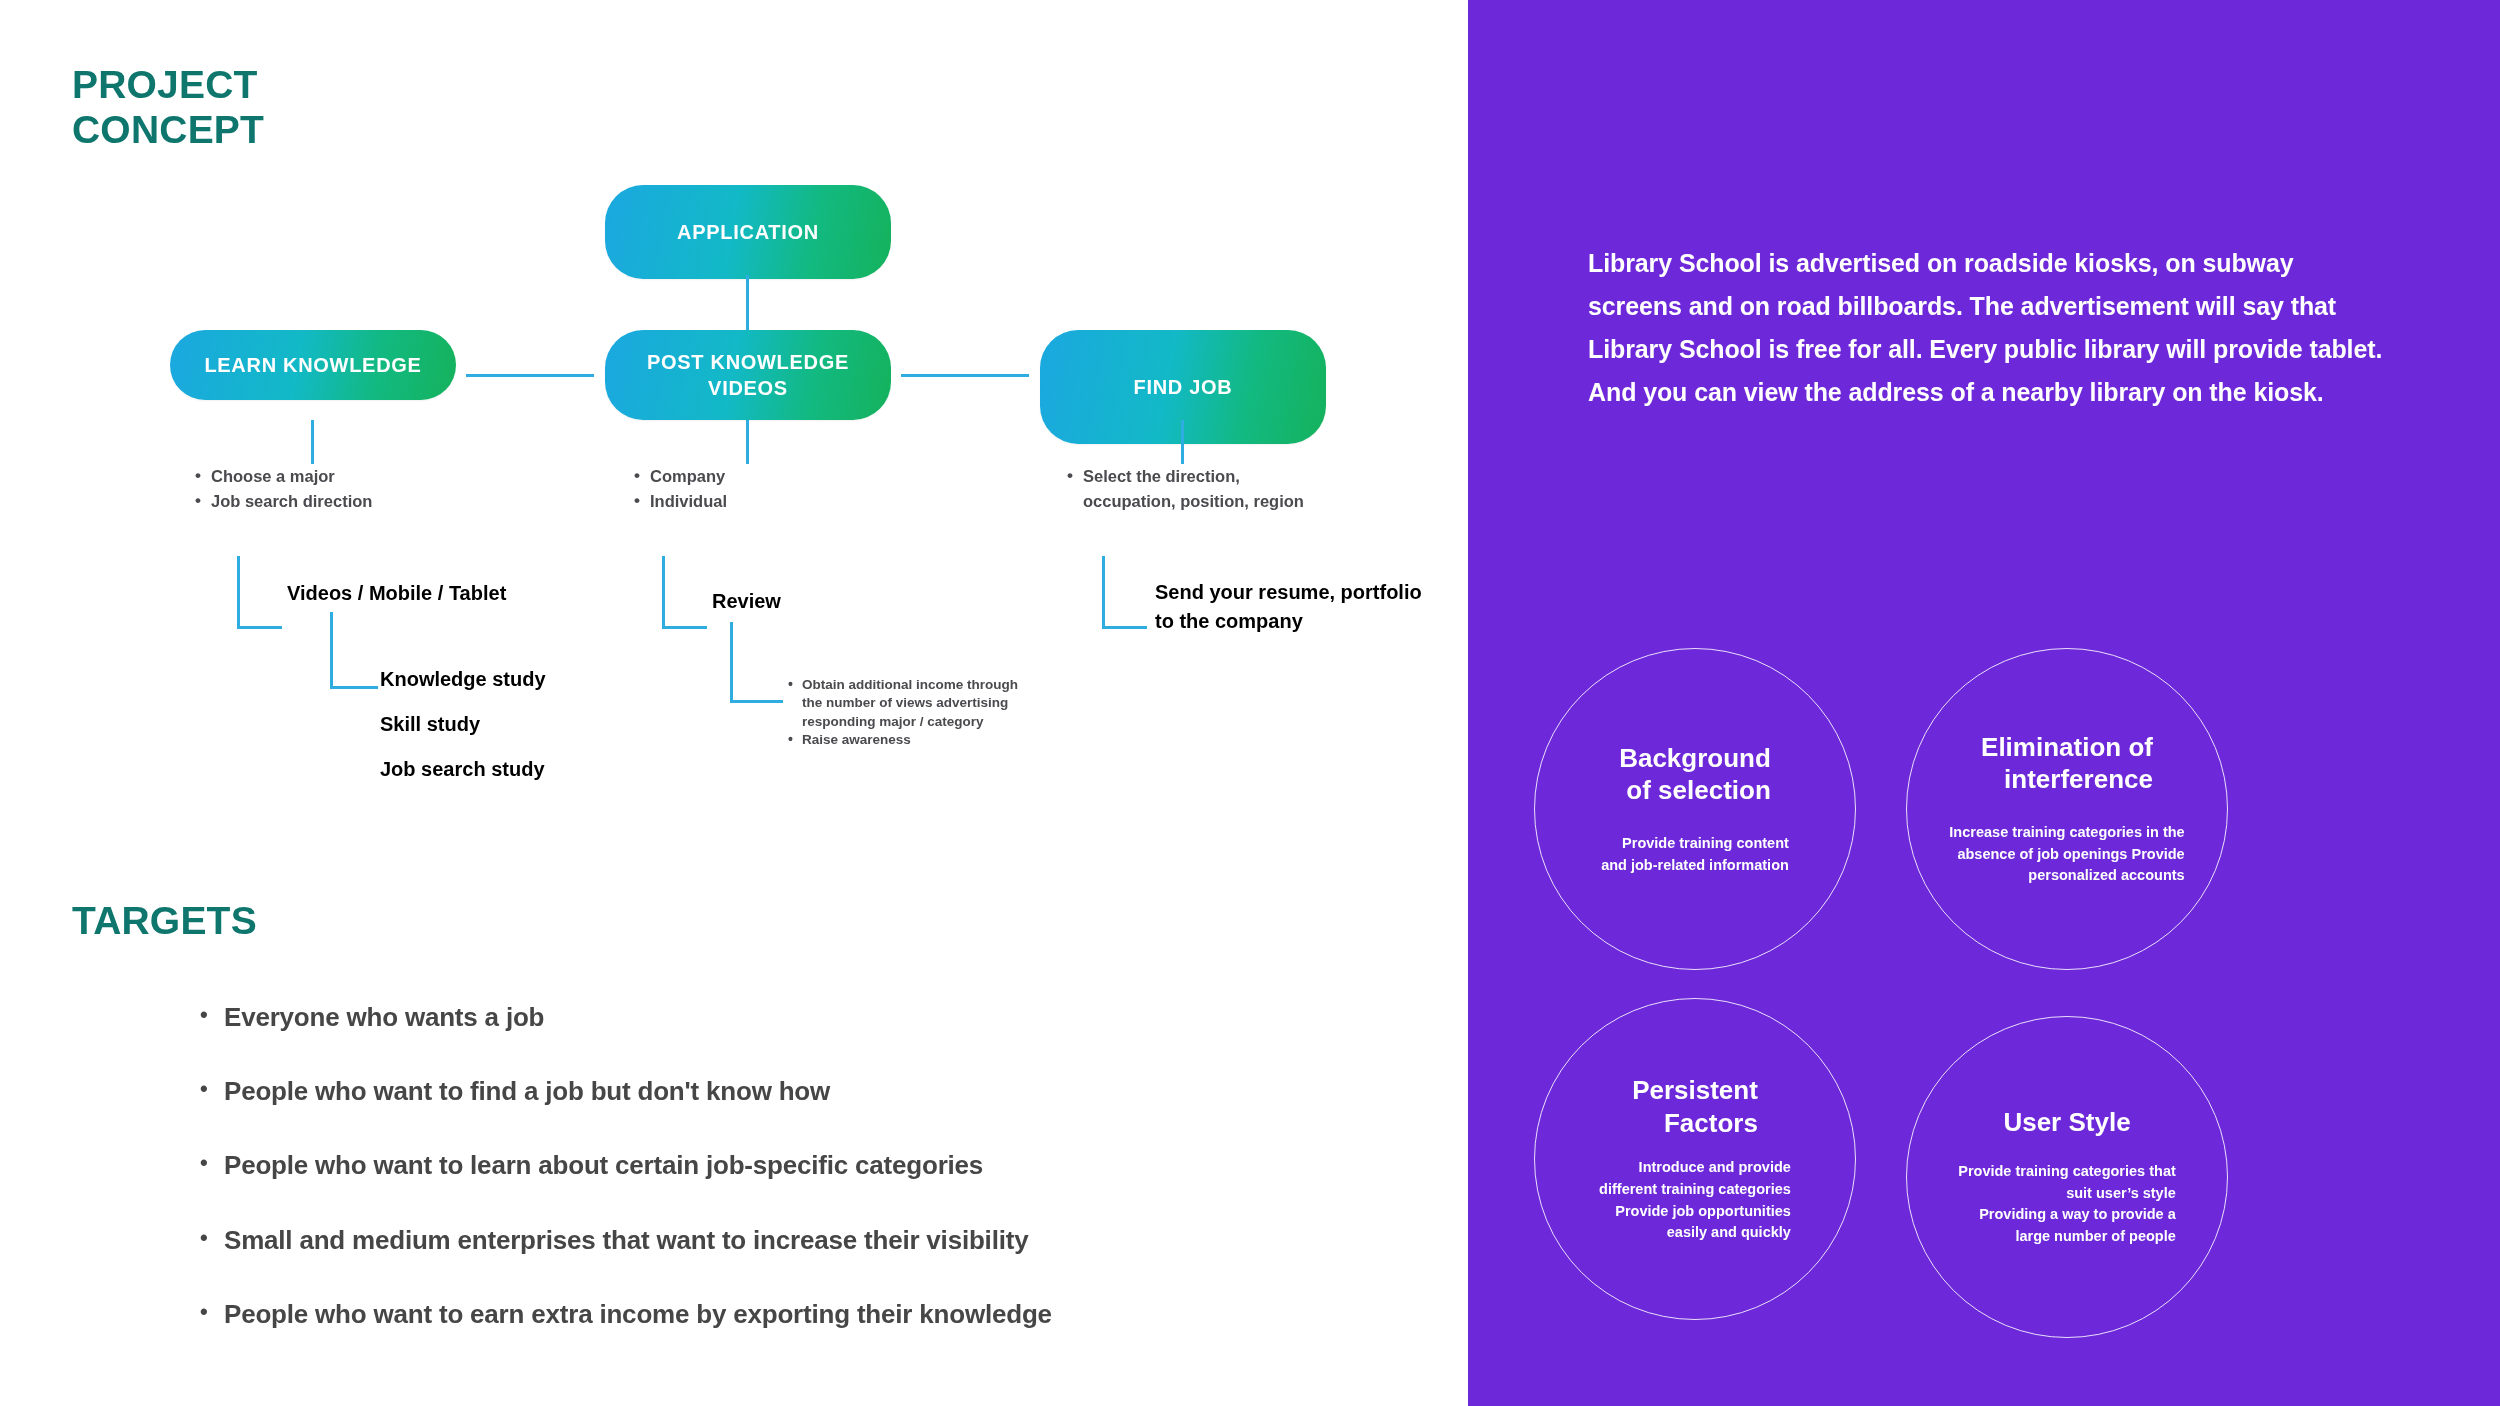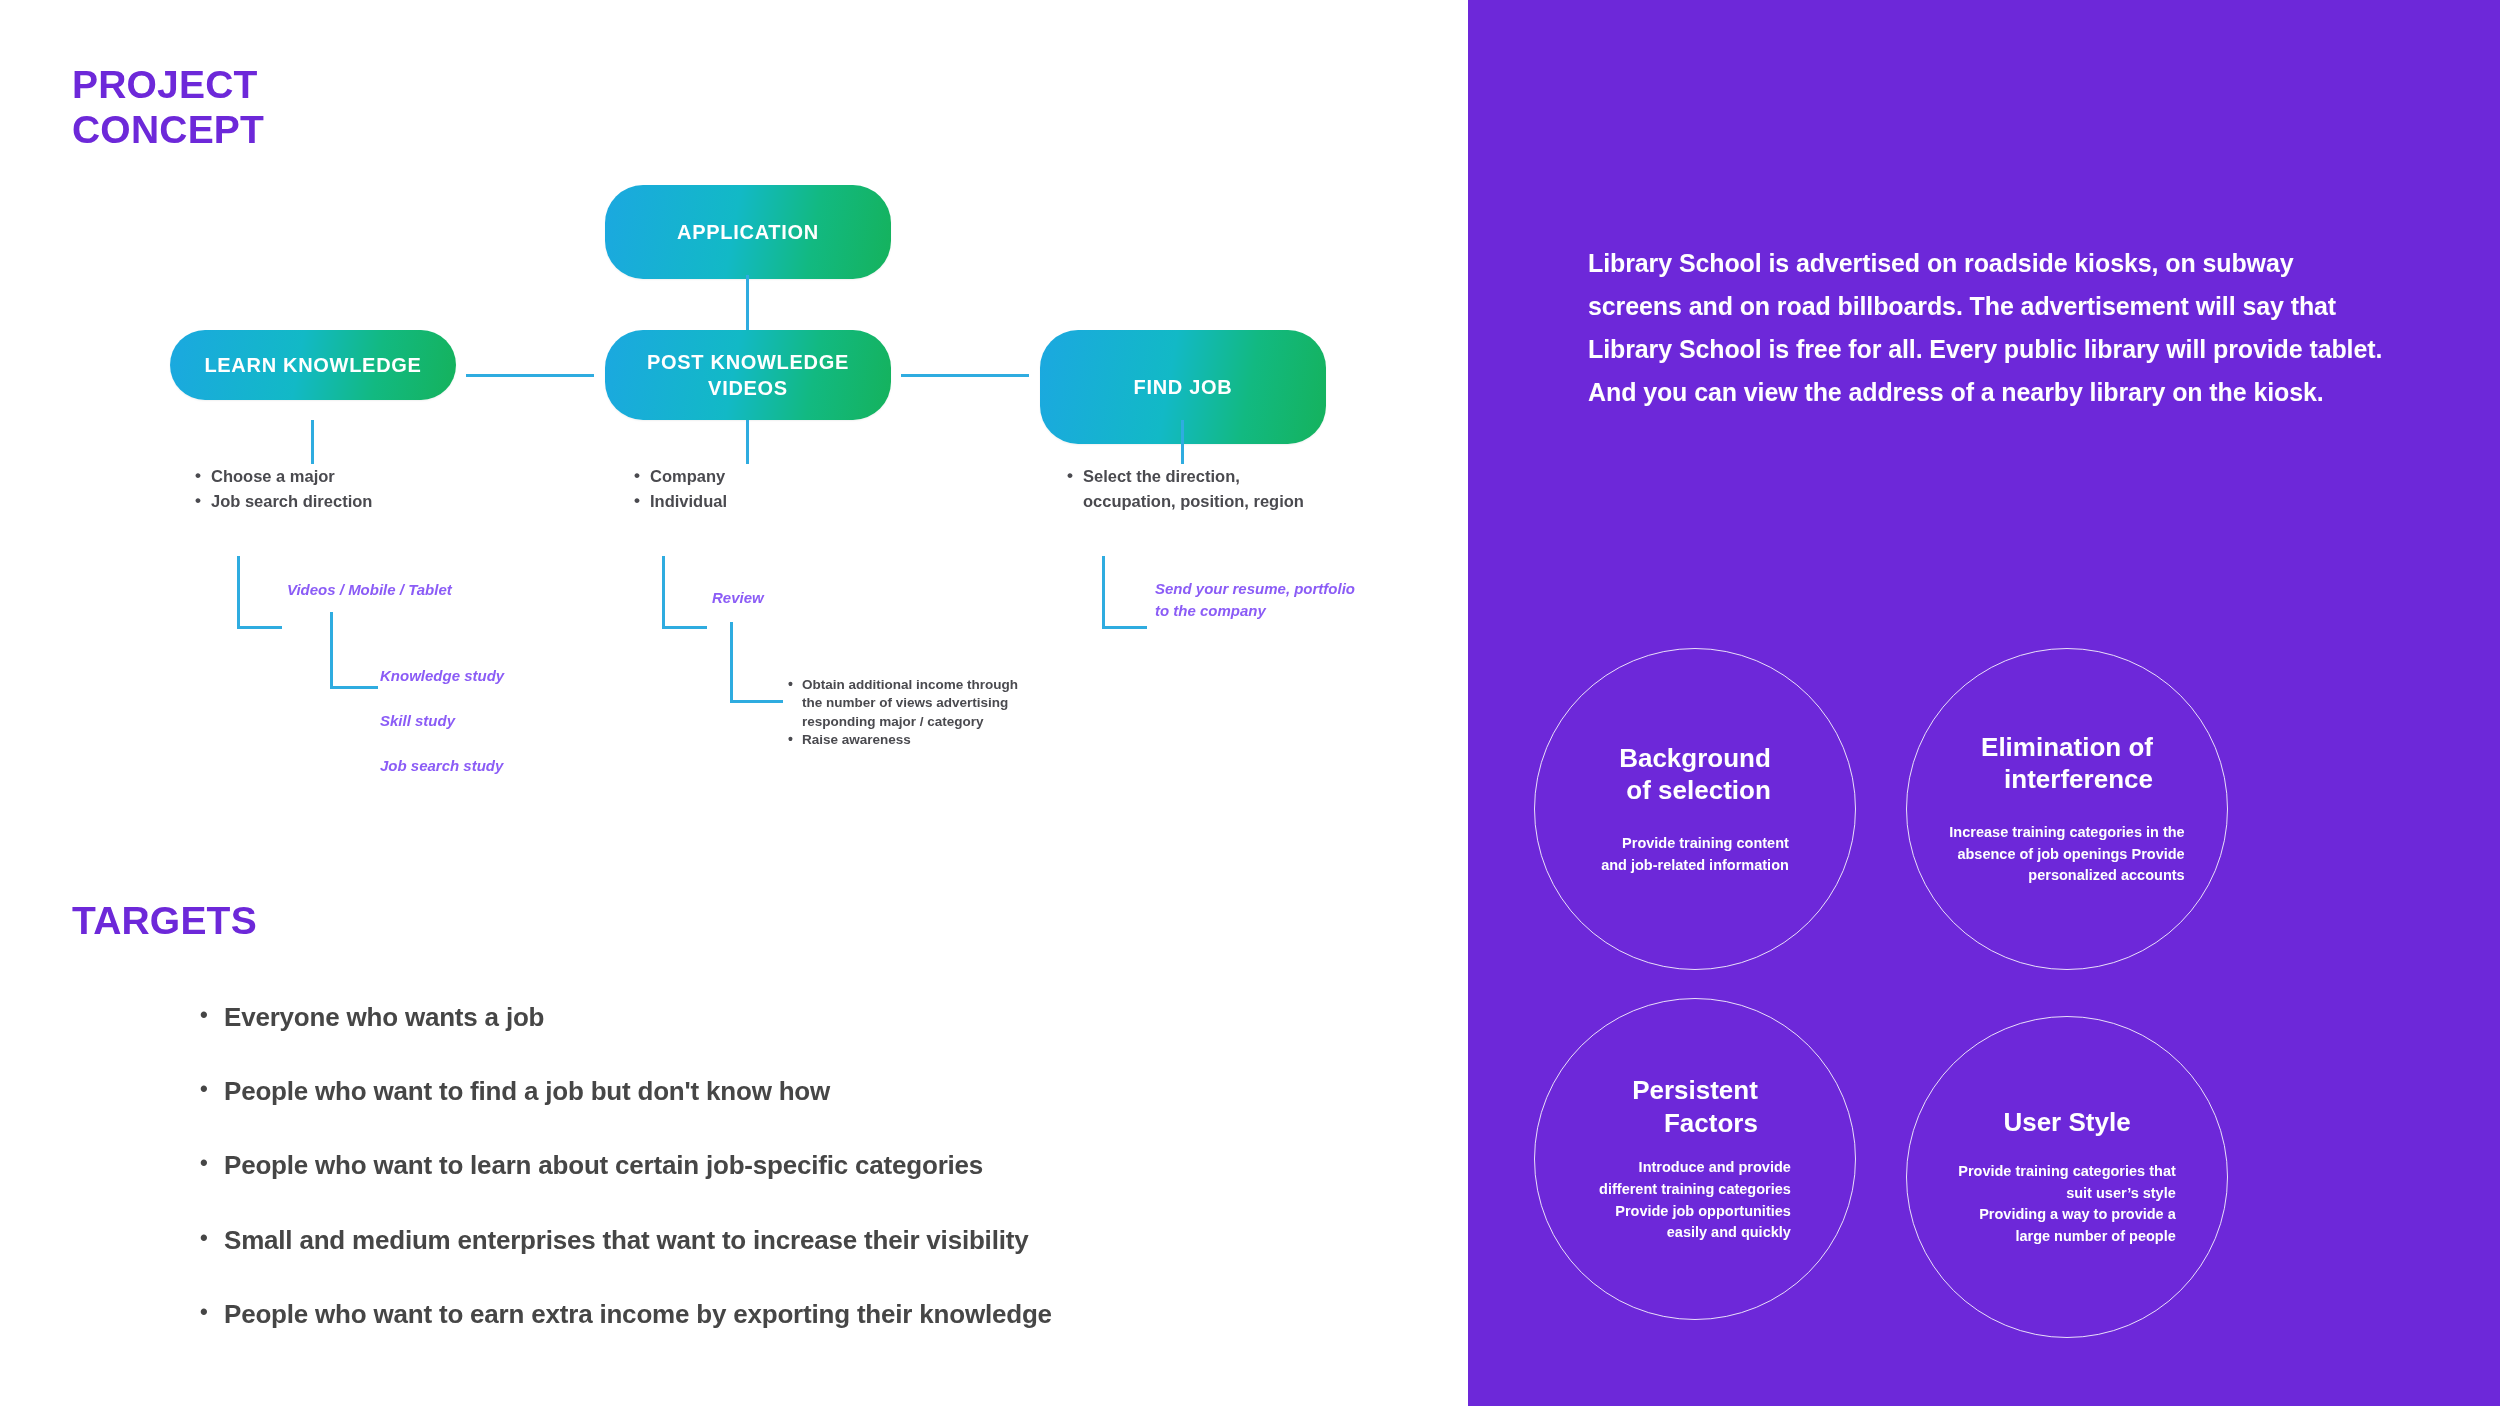--- a/index.html
+++ b/index.html
@@ -10,21 +10,21 @@
     overflow:hidden;
     position:relative;
   }
   .page{position:absolute;inset:0;}
 
   
   .left-pane{position:absolute;left:0;top:0;width:1468px;height:1406px;background:#ffffff;}
 
   .section-title{
     position:absolute;
-    color:#6d28d9;
+    color:#0f766e;
     font-weight:bold;
     letter-spacing:.2px;
     line-height:1.16;
     white-space:pre-line;
   }
   #title-project{left:72px;top:62px;font-size:39px;}
   #title-targets{left:72px;top:898px;font-size:39px;}
 
   
   .node{
@@ -44,26 +44,25 @@
   
   .conn{position:absolute;background:#2FACE0;}
   .conn-v{width:3px;}
   .conn-h{height:3px;}
 
   .elbow{position:absolute;border-left:3px solid #2FACE0;border-bottom:3px solid #2FACE0;}
 
   
   .dtext{
     position:absolute;
-    color:#8b5cf6;
+    color:#000000;
     font-weight:bold;
-    font-size:15px;
+    font-size:20px;
     line-height:1.45;
     white-space:pre-line;
-    font-style:italic;
   }
   .dlist{position:absolute;color:#4A4A4F;font-weight:bold;font-size:16.5px;line-height:1.5;}
   .dlist .li{position:relative;padding-left:18px;white-space:pre-line;}
   .dlist .li:before{content:"•";position:absolute;left:2px;top:-1px;font-size:17px;}
 
   .dlist-sm{position:absolute;color:#4A4A4F;font-weight:bold;font-size:13.5px;line-height:1.36;}
   .dlist-sm .li{position:relative;padding-left:16px;white-space:pre-line;}
   .dlist-sm .li:before{content:"•";position:absolute;left:2px;top:-1px;font-size:14px;}
 
   

